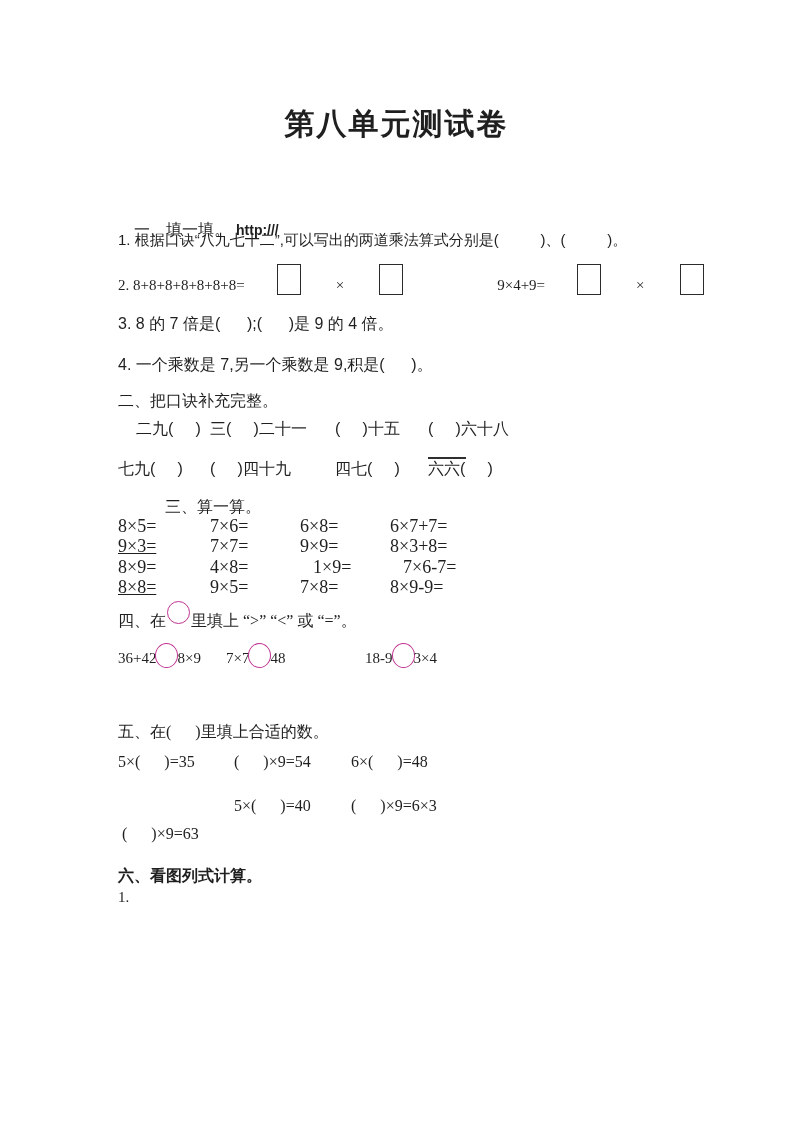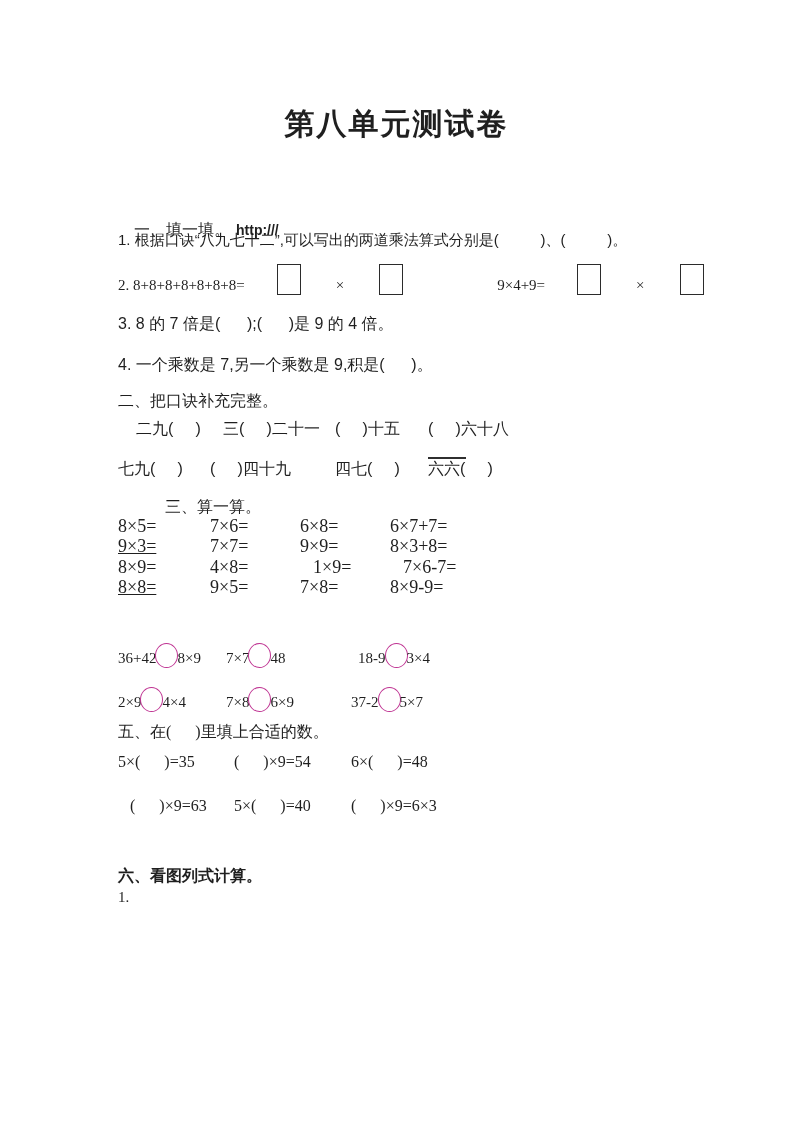--- a/index.html
+++ b/index.html
@@ -58,21 +58,21 @@
     <span class="serif fs15 xsign">×</span>
     <span class="box"></span>
   </div>
 
   <div class="line sans fs16" style="top:314px;left:118px;">3. 8 的 7 倍是(      );(      )是 9 的 4 倍。</div>
   <div class="line sans fs16" style="top:355px;left:118px;">4. 一个乘数是 7,另一个乘数是 9,积是(      )。</div>
 
   <div class="line serif fs16" style="top:391px;left:118px;">二、把口诀补充完整。</div>
   <div class="line" style="top:420px;left:118px;width:560px;height:20px;">
     <span class="kitem sans" style="left:0;margin-left:18px;">二九(     )</span>
-    <span class="kitem sans" style="left:105px;">三(     )二十一</span>
+    <span class="kitem sans" style="left:92px;">三(     )二十一</span>
     <span class="kitem sans" style="left:217px;">(     )十五</span>
     <span class="kitem sans" style="left:310px;">(     )六十八</span>
   </div>
   <div class="line" style="top:460px;left:118px;width:560px;height:20px;">
     <span class="kitem sans" style="left:0;">七九(     )</span>
     <span class="kitem sans" style="left:92px;">(     )四十九</span>
     <span class="kitem sans" style="left:217px;">四七(     )</span>
     <span class="kitem sans" style="left:310px;">六六(     )</span>
   </div>
   <div class="stray" style="top:457px;left:428px;width:38px;height:1.5px;"></div>
@@ -96,52 +96,46 @@
     <span class="eitem serif" style="left:195px;">1×9=</span>
     <span class="eitem serif" style="left:285px;">7×6-7=</span>
   </div>
   <div class="line" style="top:578px;left:118px;width:560px;height:18px;">
     <span class="eitem serif" style="left:0;text-decoration:underline;">8×8=</span>
     <span class="eitem serif" style="left:92px;">9×5=</span>
     <span class="eitem serif" style="left:182px;">7×8=</span>
     <span class="eitem serif" style="left:272px;">8×9-9=</span>
   </div>
 
+  <div class="line h4row" style="top:600px;left:118px;">
+    <span class="serif fs16">四、在</span>
+    <span class="hcircle"></span>
+    <span class="serif fs16">里填上 “&gt;” “&lt;” 或 “=”。</span>
+  </div>
 
   <div class="line crow" style="top:642px;left:118px;width:560px;">
     <span class="citem" style="left:0;">
       <span class="serif fs15">36+42</span><span class="ccircle"></span><span class="serif fs15">8×9</span>
     </span>
     <span class="citem" style="left:108px;">
       <span class="serif fs15">7×7</span><span class="ccircle"></span><span class="serif fs15">48</span>
     </span>
-    <span class="citem" style="left:240px;">
+    <span class="citem" style="left:247px;">
       <span class="serif fs15">18-9</span><span class="ccircle"></span><span class="serif fs15">3×4</span>
-    </span>
-  </div>
-  <div class="line crow" style="top:686px;left:118px;width:560px;">
-    <span class="citem" style="left:0;">
-      <span class="serif fs15">2×9</span><span class="ccircle"></span><span class="serif fs15">4×4</span>
-    </span>
-    <span class="citem" style="left:108px;">
-      <span class="serif fs15">7×8</span><span class="ccircle"></span><span class="serif fs15">6×9</span>
-    </span>
-    <span class="citem" style="left:233px;">
-      <span class="serif fs15">37-2</span><span class="ccircle"></span><span class="serif fs15">5×7</span>
     </span>
   </div>
 
   <div class="line serif fs16" style="top:722px;left:118px;">五、在(      )里填上合适的数。</div>
   <div class="line" style="top:752px;left:118px;width:560px;height:20px;">
     <span class="fitem serif" style="left:0;">5×(      )=35</span>
     <span class="fitem serif" style="left:116px;">(      )×9=54</span>
     <span class="fitem serif" style="left:233px;">6×(      )=48</span>
   </div>
   <div class="line" style="top:796px;left:118px;width:560px;height:20px;">
-    <span class="fitem serif" style="left:12px;">(      )×9=63</span>
+    <span class="fitem serif" style="left:4px;margin-top:28px;">(      )×9=63</span>
     <span class="fitem serif" style="left:116px;">5×(      )=40</span>
     <span class="fitem serif" style="left:233px;">(      )×9=6×3</span>
   </div>
 
   <div class="line serif fs16" style="top:866px;left:118px;font-weight:bold;">六、看图列式计算。</div>
   <div class="line serif fs15" style="top:888px;left:118px;">1.</div>
 
 </div>
 
 </body></html>

